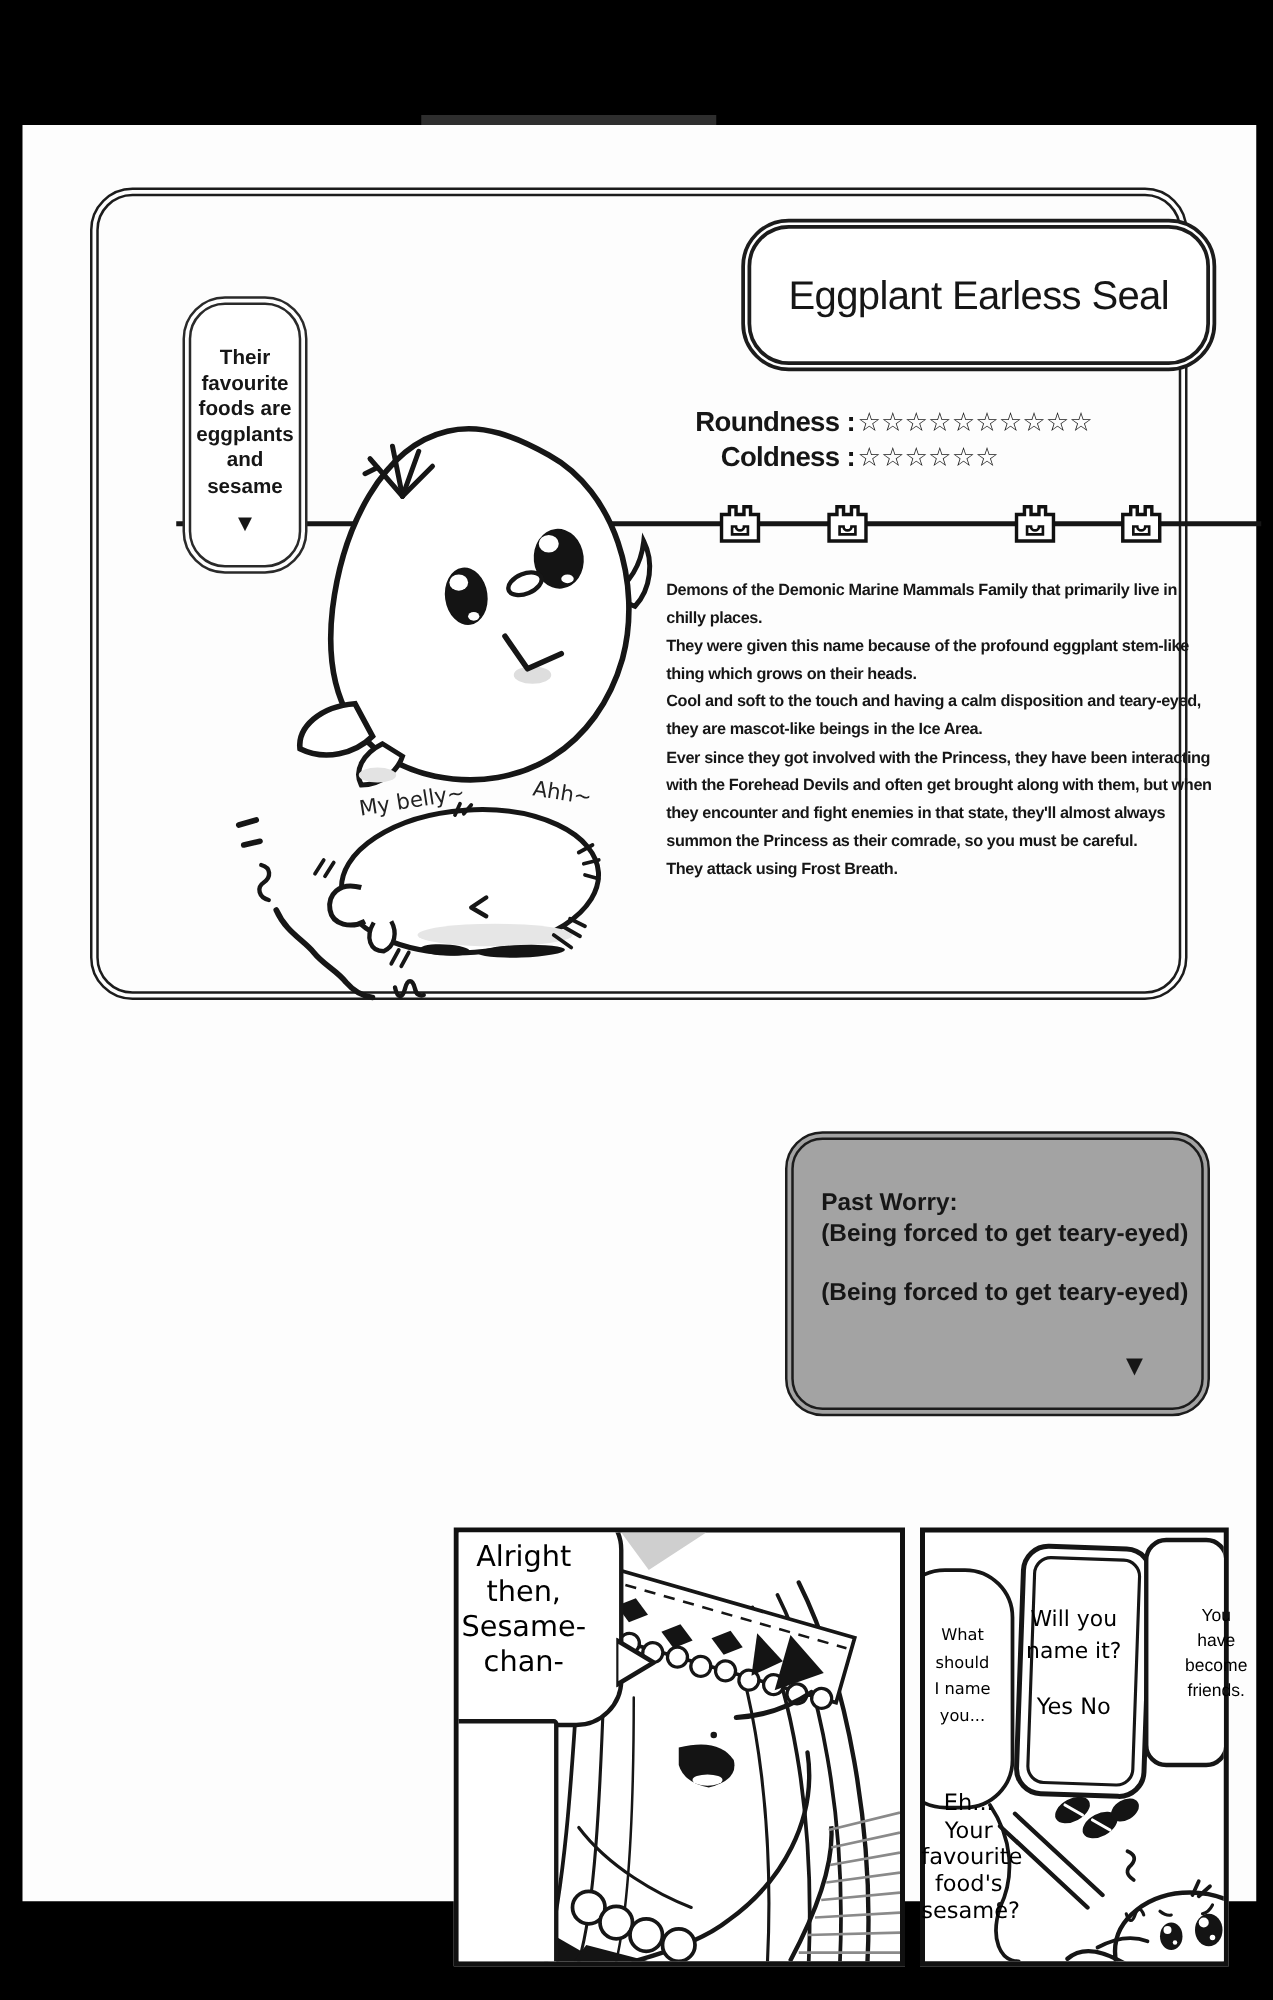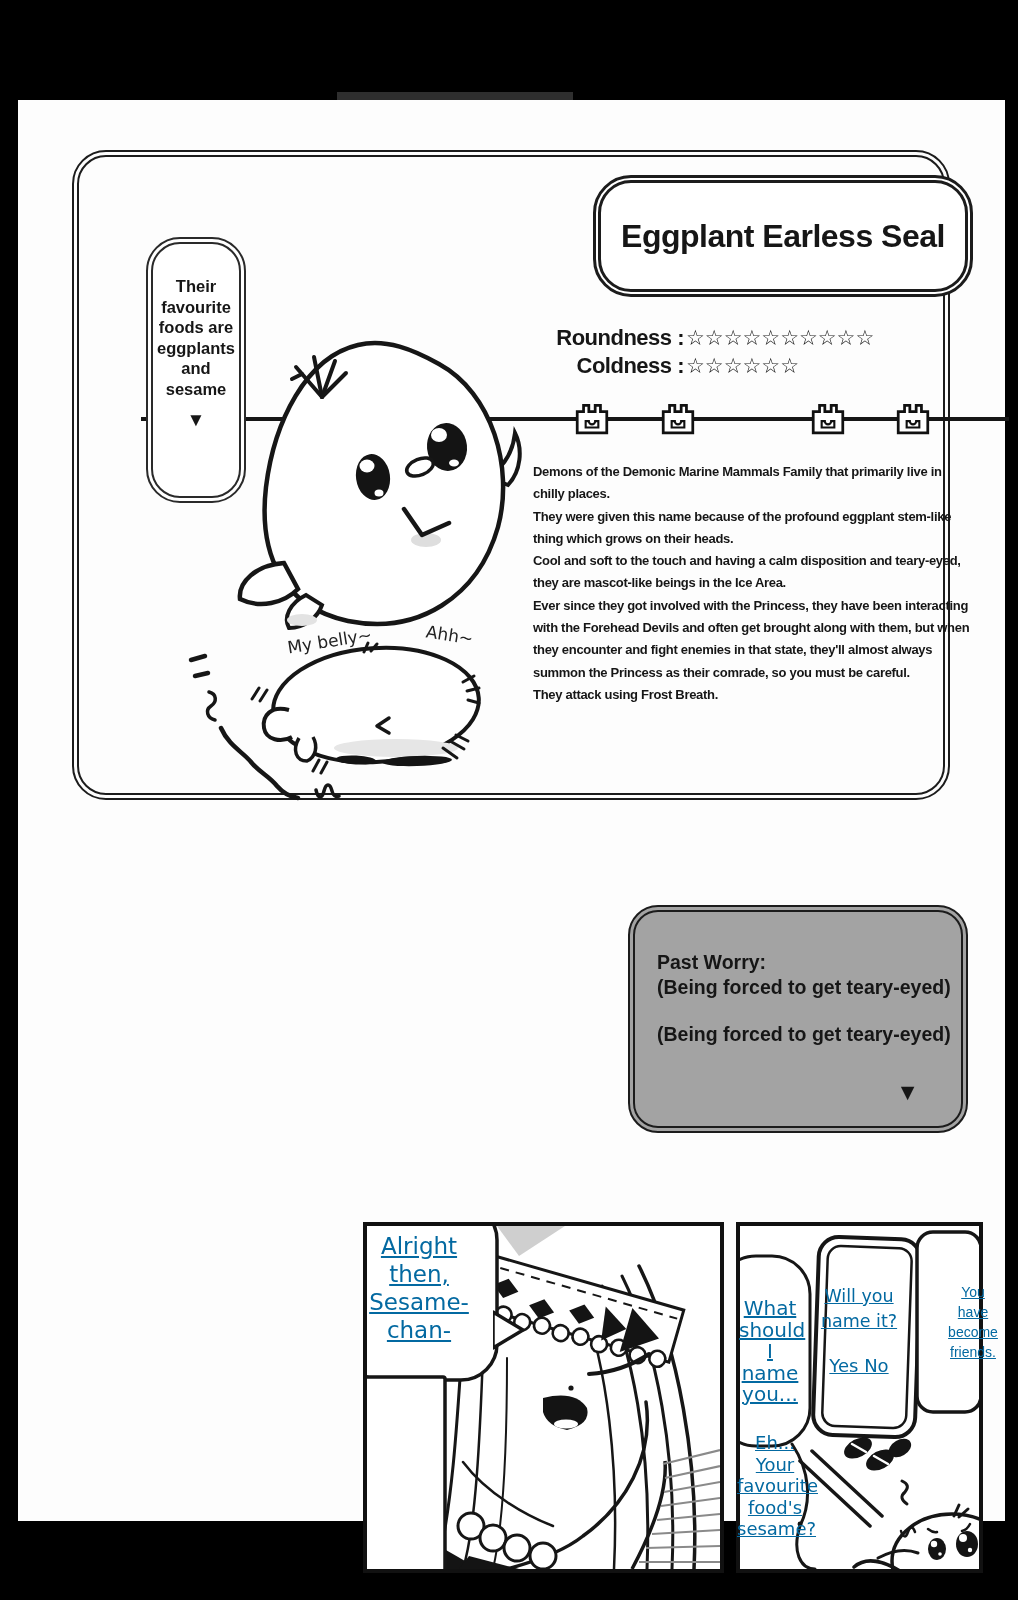--- a/index.html
+++ b/index.html
@@ -3,22 +3,22 @@
 <meta charset="utf-8">
 <style>
   html,body{margin:0;padding:0;background:#000;}
   #stage{position:relative;width:1018px;height:1600px;background:#000;overflow:hidden;
          font-family:"Liberation Sans",sans-serif;color:#161616;}
   .abs{position:absolute;}
   #paper{left:18px;top:100px;width:987px;height:1421px;background:#fdfdfd;}
   
   #info-card{left:54px;top:50px;width:878px;height:650px;border:7px double #1c1c1c;border-radius:34px;background:#fdfdfd;box-sizing:border-box;}
   #title-box{left:514px;top:18px;width:380px;height:122px;border:8px double #1c1c1c;border-radius:38px;background:#fff;box-sizing:border-box;display:flex;align-items:center;justify-content:center;z-index:6;}
-  #title-box .t{font-size:32px;font-weight:bold;letter-spacing:-0.5px;white-space:nowrap;}
-  #side-box{left:67px;top:80px;width:100px;height:266px;border:7px double #2a2a2a;border-radius:34px;background:#fff;box-sizing:border-box;z-index:5;text-align:center;}
+  #title-box .t{font-size:32px;font-weight:normal;letter-spacing:-0.5px;white-space:nowrap;}
+  #side-box{left:67px;top:80px;width:100px;height:222px;border:7px double #2a2a2a;border-radius:34px;background:#fff;box-sizing:border-box;z-index:5;text-align:center;}
   #side-box .txt{margin-top:32px;font-size:16.5px;font-weight:bold;line-height:20.5px;white-space:pre-line;}
   #side-box .arr{margin-top:10px;font-size:19px;}
   #divider{left:62px;top:260px;width:868px;height:3.5px;background:#161616;z-index:1;}
   .castle{z-index:2;}
   #stats{left:437px;top:168px;z-index:3;}
   .stat-row{display:flex;align-items:baseline;height:28px;}
   .stat-label{width:168px;text-align:right;font-size:22px;font-weight:bold;letter-spacing:-0.5px;}
   .stat-stars{font-size:21px;letter-spacing:0;padding-left:2px;font-family:"DejaVu Sans",sans-serif;}
   #description{left:454px;top:304px;width:442px;font-size:13px;font-weight:bold;line-height:22.3px;letter-spacing:-0.3px;white-space:pre-line;z-index:3;}
   #big-seal{left:147px;top:170px;z-index:4;}
@@ -26,24 +26,24 @@
   .doodle-label{font-family:"DejaVu Sans",sans-serif;font-size:17px;color:#222;z-index:5;white-space:nowrap;}
   
   #worry-box{left:610px;top:805px;width:340px;height:228px;border:7px double #1c1c1c;border-radius:30px;background:#a3a3a3;box-sizing:border-box;}
   #worry-box .inner{position:absolute;left:22px;top:38px;width:300px;font-size:19.5px;font-weight:bold;line-height:25px;}
   #worry-box .gap{height:22px;}
   #worry-arrow{position:absolute;right:42px;bottom:20px;font-size:23px;}
   
   .panel{background:#fff;border:4px solid #111;box-sizing:border-box;}
   #panel-left{left:345px;top:1122px;width:361px;height:351px;}
   #panel-right{left:718px;top:1122px;width:247px;height:351px;}
-  .comic-text{font-family:"DejaVu Sans",sans-serif;white-space:pre-line;text-align:center;color:#0369a1;text-decoration:underline;}
+  .comic-text{font-family:"DejaVu Sans",sans-serif;white-space:pre-line;text-align:center;color:#000000;}
   #bubble1-text{left:350px;top:1132px;width:102px;font-size:23px;line-height:28px;z-index:9;}
   #caption1-text{left:347px;top:1326px;width:78px;font-size:15px;line-height:23.5px;font-family:"Liberation Sans",sans-serif;font-weight:normal;z-index:9;}
-  #bubble2-text{left:721px;top:1198px;width:62px;font-size:20px;line-height:21.5px;z-index:9;}
+  #bubble2-text{left:721px;top:1198px;width:62px;font-size:13px;line-height:21.5px;z-index:9;}
   #phone-question{left:798px;top:1184px;width:86px;font-size:17.5px;line-height:25px;z-index:9;}
   #phone-options{left:798px;top:1255px;width:86px;font-size:18px;z-index:9;}
   #message-text{left:896px;top:1182px;width:62px;font-size:14px;line-height:20px;font-family:"Liberation Sans",sans-serif;z-index:9;margin-left:28px;}
   #reaction-text{left:719px;top:1332px;width:76px;font-size:18px;line-height:21.5px;z-index:9;}
   svg{display:block;}
 </style>
 </head>
 <body>
 
 <div id="stage">

